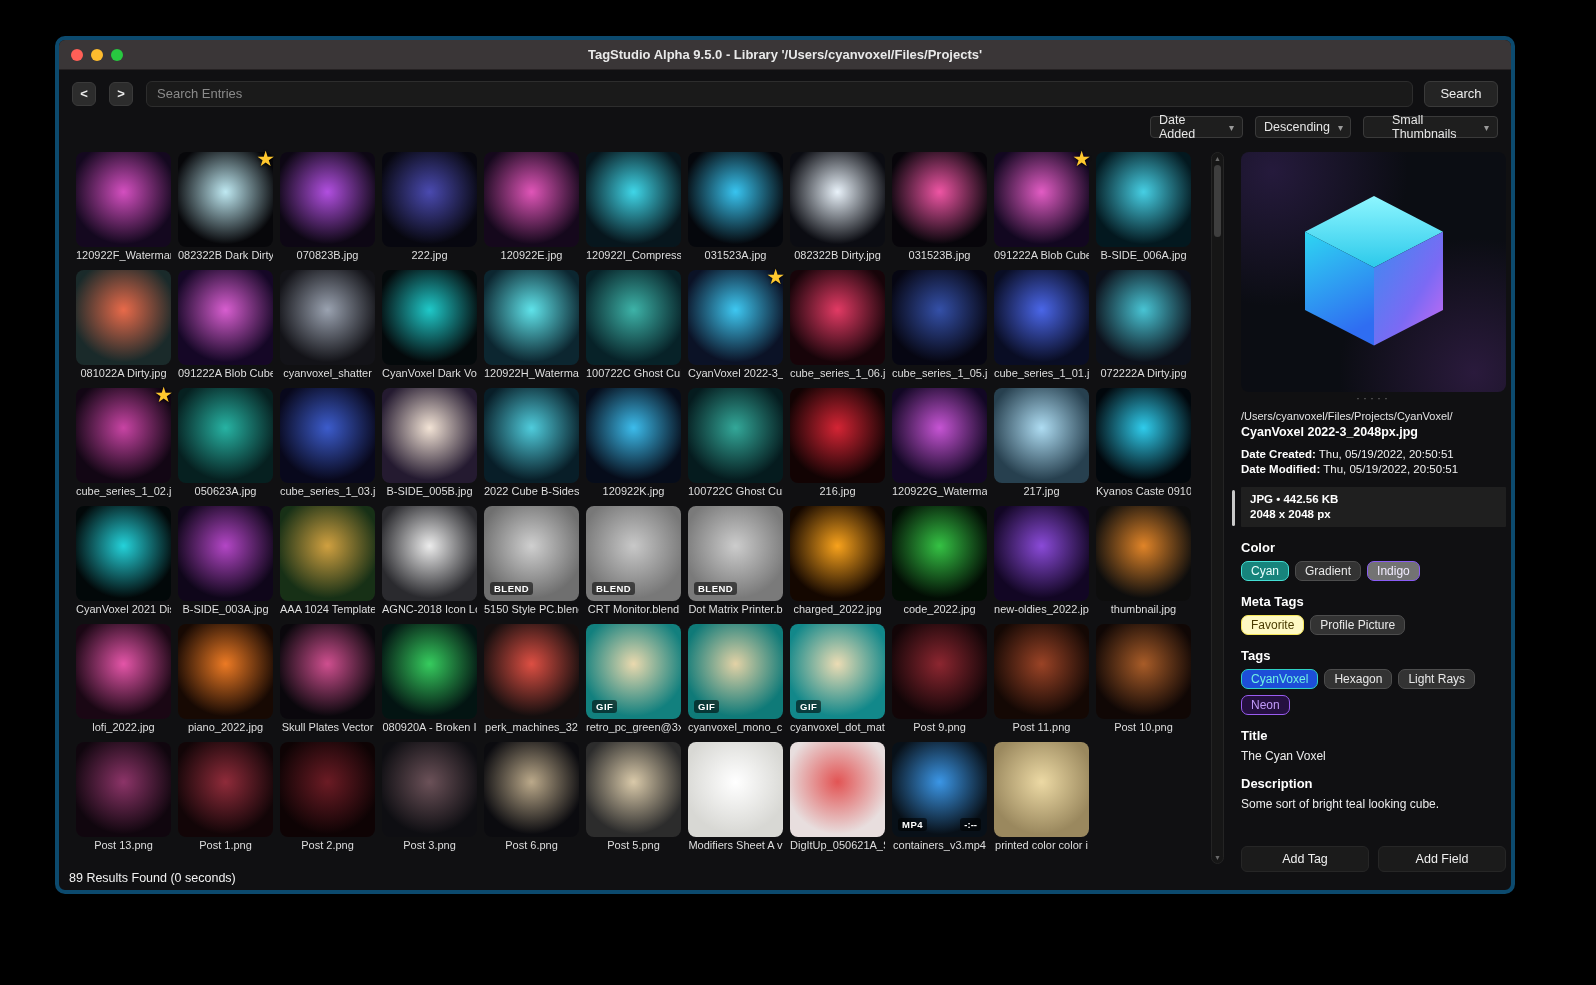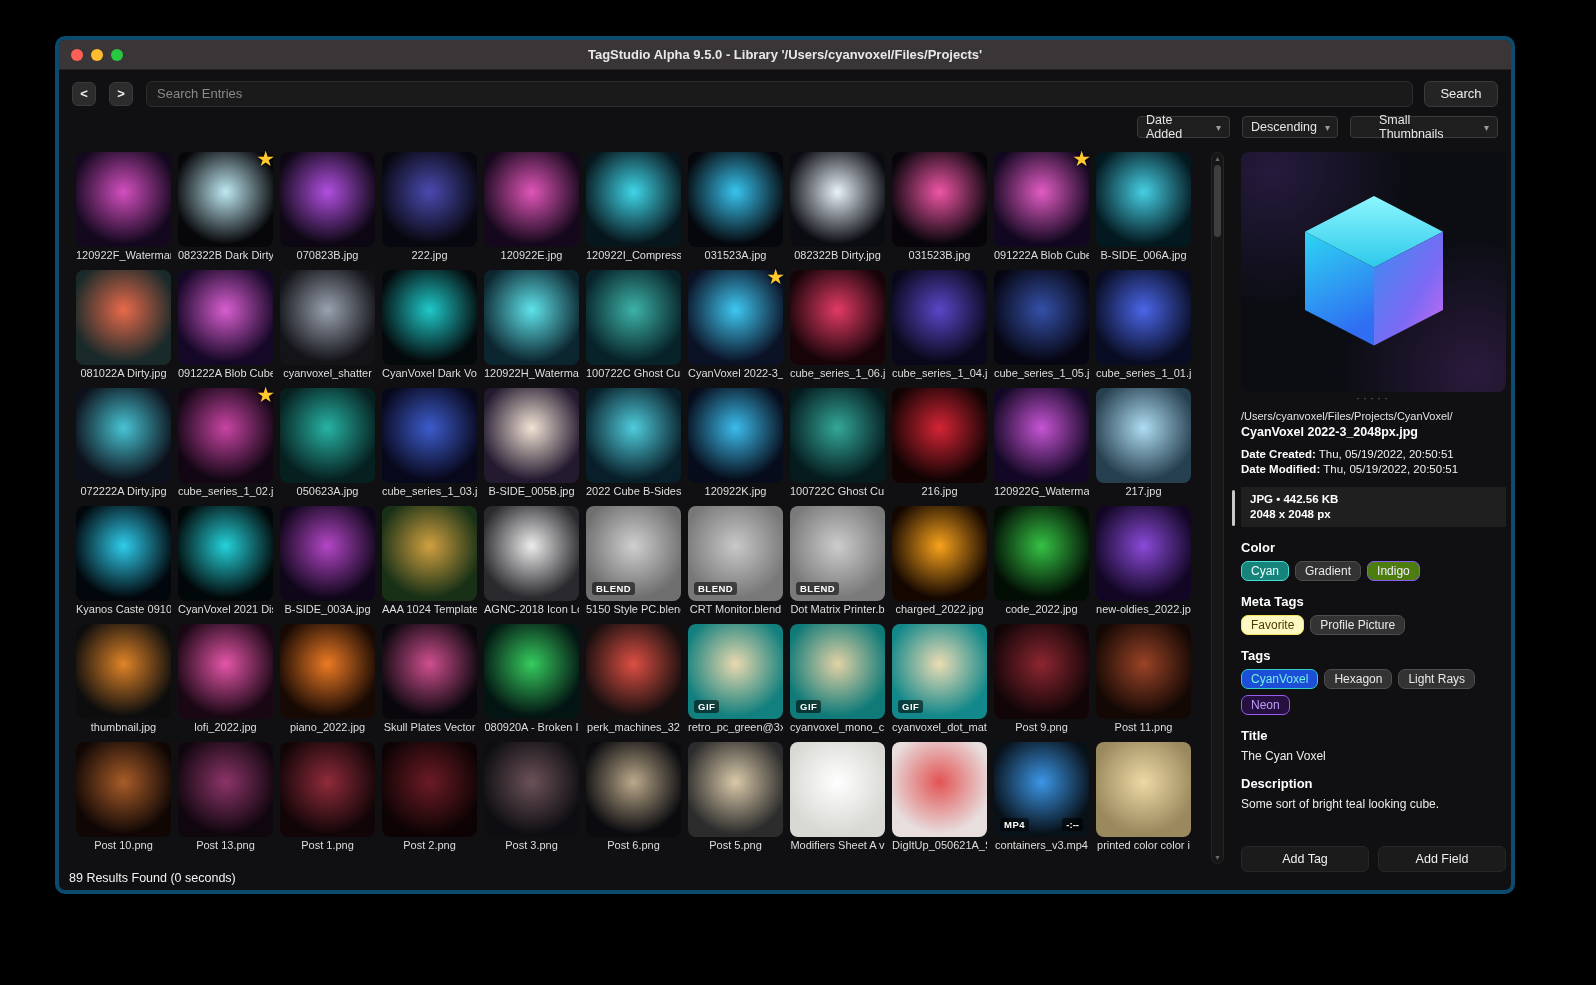--- a/index.html
+++ b/index.html
@@ -29,21 +29,21 @@
   .search-btn { margin-left:11px; width:74px; height:26px; background:#242424; border:1px solid #3a3a3a;
     border-radius:6px; color:#eee; font-size:13px; display:flex; align-items:center; justify-content:center; }
 
   
   .filterbar { position:absolute; right:13px; top:76px; height:22px; display:flex; gap:12px; }
   .dropdown { height:22px; background:#1e1e1e; border:1px solid #3a3a3a; border-radius:4px;
     color:#e6e6e6; font-size:12.5px; display:flex; align-items:center; padding:0 8px; gap:8px; }
   .dropdown .chev { color:#9a9a9a; font-size:10px; }
   .dd-date { width:93px; justify-content:space-between; }
   .dd-order { width:96px; justify-content:space-between; }
-  .dd-size { width:148px; justify-content:space-between;padding-left:28px; }
+  .dd-size { width:135px; justify-content:space-between;padding-left:28px; }
 
   
   .grid { position:absolute; left:17px; top:112px; width:1115px;
     display:grid; grid-template-columns:repeat(11,95px); column-gap:7px; row-gap:7px; }
   .tile { width:95px; }
   .thumb { width:95px; height:95px; border-radius:8px; position:relative; }
   .tile-label { width:95px; height:16px; line-height:16px; margin-top:0; font-size:11px; color:#dedede;
     text-align:center; white-space:nowrap; overflow:hidden; }
   .star { position:absolute; top:-4px; right:-2px; font-size:21px; color:#ffc82e;
     text-shadow:0 1px 3px rgba(0,0,0,.85); line-height:1; }
@@ -198,24 +198,20 @@
         </div>
         <div class="tile">
           <div class="thumb" style="background: radial-gradient(circle at 50% 42%, rgb(62, 200, 242) 0%, rgb(11, 18, 38) 72%);">
             <div class="star">★</div>
           </div>
           <div class="tile-label">CyanVoxel 2022-3_</div>
         </div>
         <div class="tile">
           <div class="thumb" style="background: radial-gradient(circle at 50% 42%, rgb(226, 58, 100) 0%, rgb(23, 4, 9) 72%);"></div>
           <div class="tile-label">cube_series_1_06.j</div>
-        </div>
-        <div class="tile">
-          <div class="thumb" style="background: radial-gradient(circle at 50% 42%, rgb(90, 70, 200) 0%, rgb(8, 8, 26) 72%);"></div>
-          <div class="tile-label">cube_series_1_04.j</div>
         </div>
         <div class="tile">
           <div class="thumb" style="background: radial-gradient(circle at 50% 42%, rgb(52, 80, 168) 0%, rgb(6, 6, 18) 72%);"></div>
           <div class="tile-label">cube_series_1_05.j</div>
         </div>
         <div class="tile">
           <div class="thumb" style="background: radial-gradient(circle at 50% 42%, rgb(74, 102, 232) 0%, rgb(9, 13, 36) 72%);"></div>
           <div class="tile-label">cube_series_1_01.j</div>
         </div>
         <div class="tile">
@@ -455,21 +451,21 @@
 
       <div class="file-info-box">
         <div>JPG  •  442.56 KB</div>
         <div>2048 x 2048 px</div>
       </div>
 
       <div class="section-h">Color</div>
       <div class="badge-row" id="color-badges">
           <span class="badge" style="background: rgb(23, 132, 124); border-color: rgb(69, 224, 213); color: rgb(234, 255, 253);">Cyan</span>
           <span class="badge" style="background: rgb(51, 51, 51); border-color: rgb(77, 77, 77); color: rgb(232, 232, 232);">Gradient</span>
-          <span class="badge" style="background: #4d7c0f; border-color: rgb(138, 92, 245); color: rgb(242, 236, 255);">Indigo</span>
+          <span class="badge" style="background: #737373; border-color: rgb(138, 92, 245); color: rgb(242, 236, 255);">Indigo</span>
         </div>
 
       <div class="section-h">Meta Tags</div>
       <div class="badge-row" id="meta-badges">
           <span class="badge" style="background: #fef9c3; border-color: rgb(246, 230, 90); color: rgb(74, 60, 0);">Favorite</span>
           <span class="badge" style="background: rgb(51, 51, 51); border-color: rgb(77, 77, 77); color: rgb(232, 232, 232);">Profile Picture</span>
         </div>
 
       <div class="section-h">Tags</div>
       <div class="badge-row" id="tag-badges">

